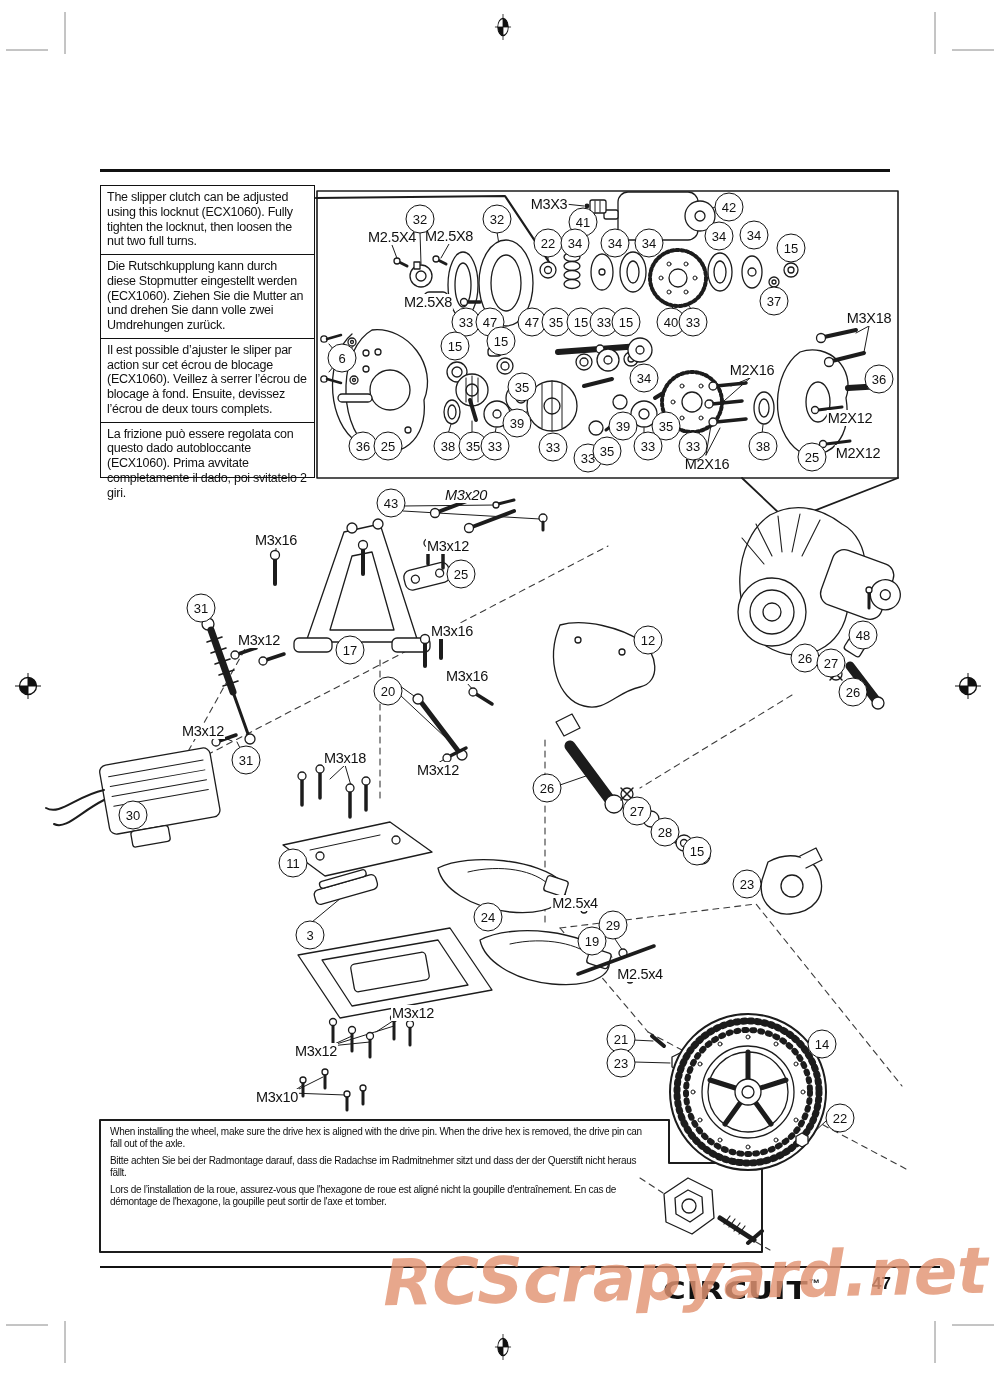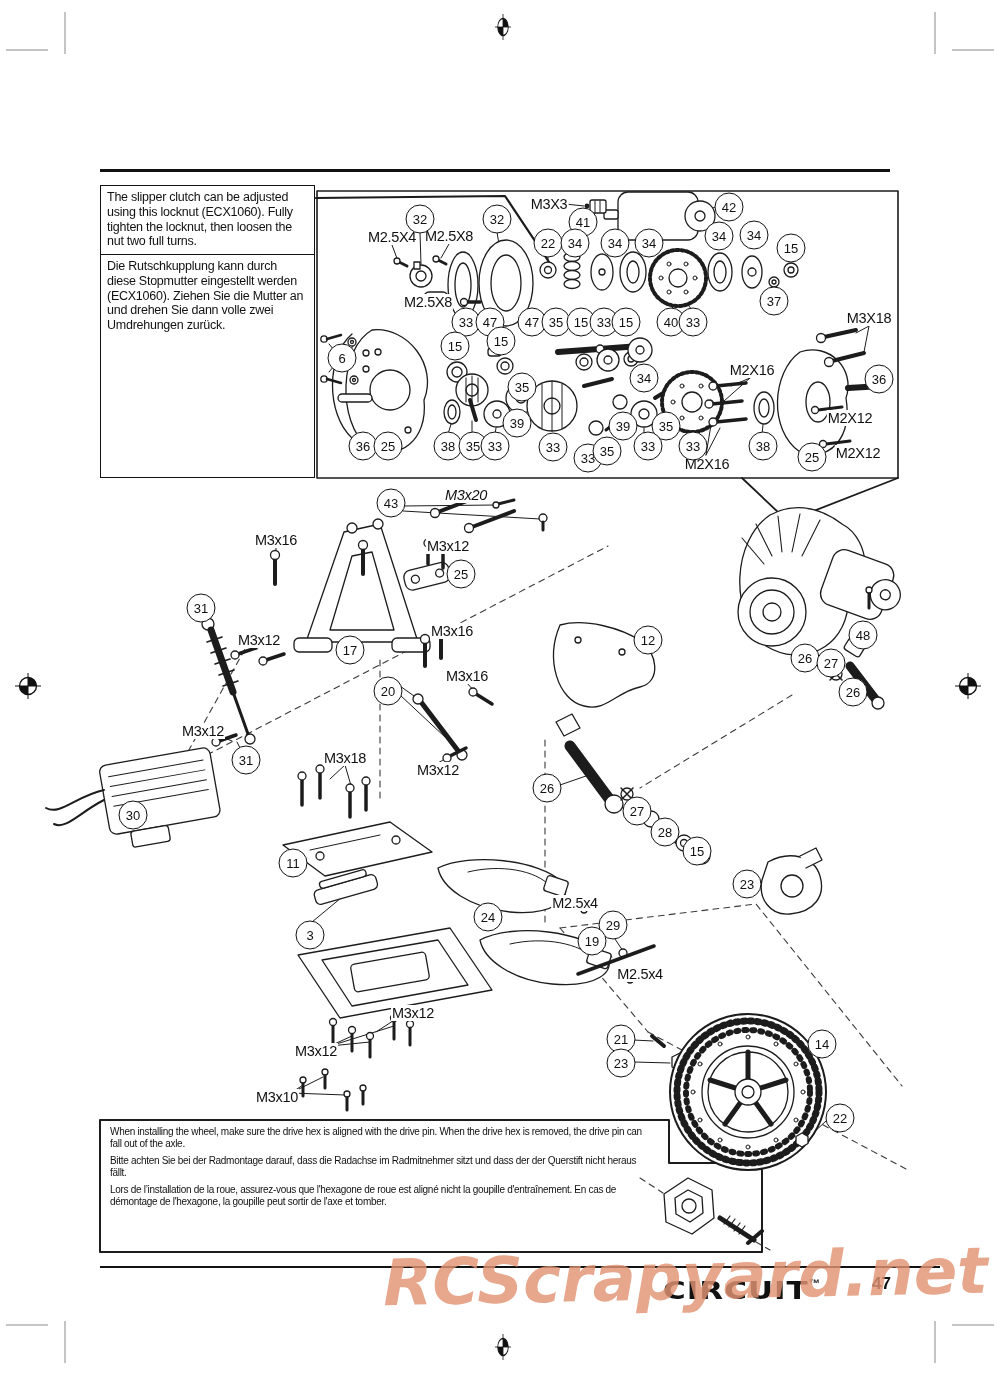--- a/index.html
+++ b/index.html
@@ -447,20 +447,22 @@
       <path d="M724,1224 L730,1216 M729,1227 L735,1219 M734,1231 L740,1223 M739,1234 L745,1226" stroke-width="1.2"></path>
       <path d="M748,1243 L762,1231" stroke-width="4"></path>
     </g>
   </svg>
 
   <div class="rule-top"></div>
 
   <div class="notebox">
     <p>The slipper clutch can be adjusted using this locknut (ECX1060). Fully tighten the locknut, then loosen the nut two full turns.</p>
     <p>Die Rutschkupplung kann durch diese Stopmutter eingestellt werden (ECX1060). Ziehen Sie die Mutter an und drehen Sie dann volle zwei Umdrehungen zurück.</p>
+    <p>Il est possible d’ajuster le sliper par action sur cet écrou de blocage (ECX1060). Veillez à serrer l’écrou de blocage à fond. Ensuite, devissez l’écrou de deux tours complets.</p>
+    <p>La frizione può essere regolata con questo dado autobloccante (ECX1060). Prima avvitate completamente il dado, poi svitatelo 2 giri.</p>
   </div>
 
   <div class="wheelnote">
     <p>When installing the wheel, make sure the drive hex is aligned with the drive pin. When the drive hex is removed, the drive pin can fall out of the axle.</p>
     <p>Bitte achten Sie bei der Radmontage darauf, dass die Radachse im Radmitnehmer sitzt und dass der der Querstift nicht heraus fällt.</p>
     <p>Lors de l’installation de la roue, assurez-vous que l'hexagone de roue est aligné nicht la goupille d'entraînement. En cas de démontage de l'hexagone, la goupille peut sortir de l'axe et tomber.</p>
   </div>
 
   <div>
       <div class="callout" style="left: 420px; top: 219px;">32</div>

